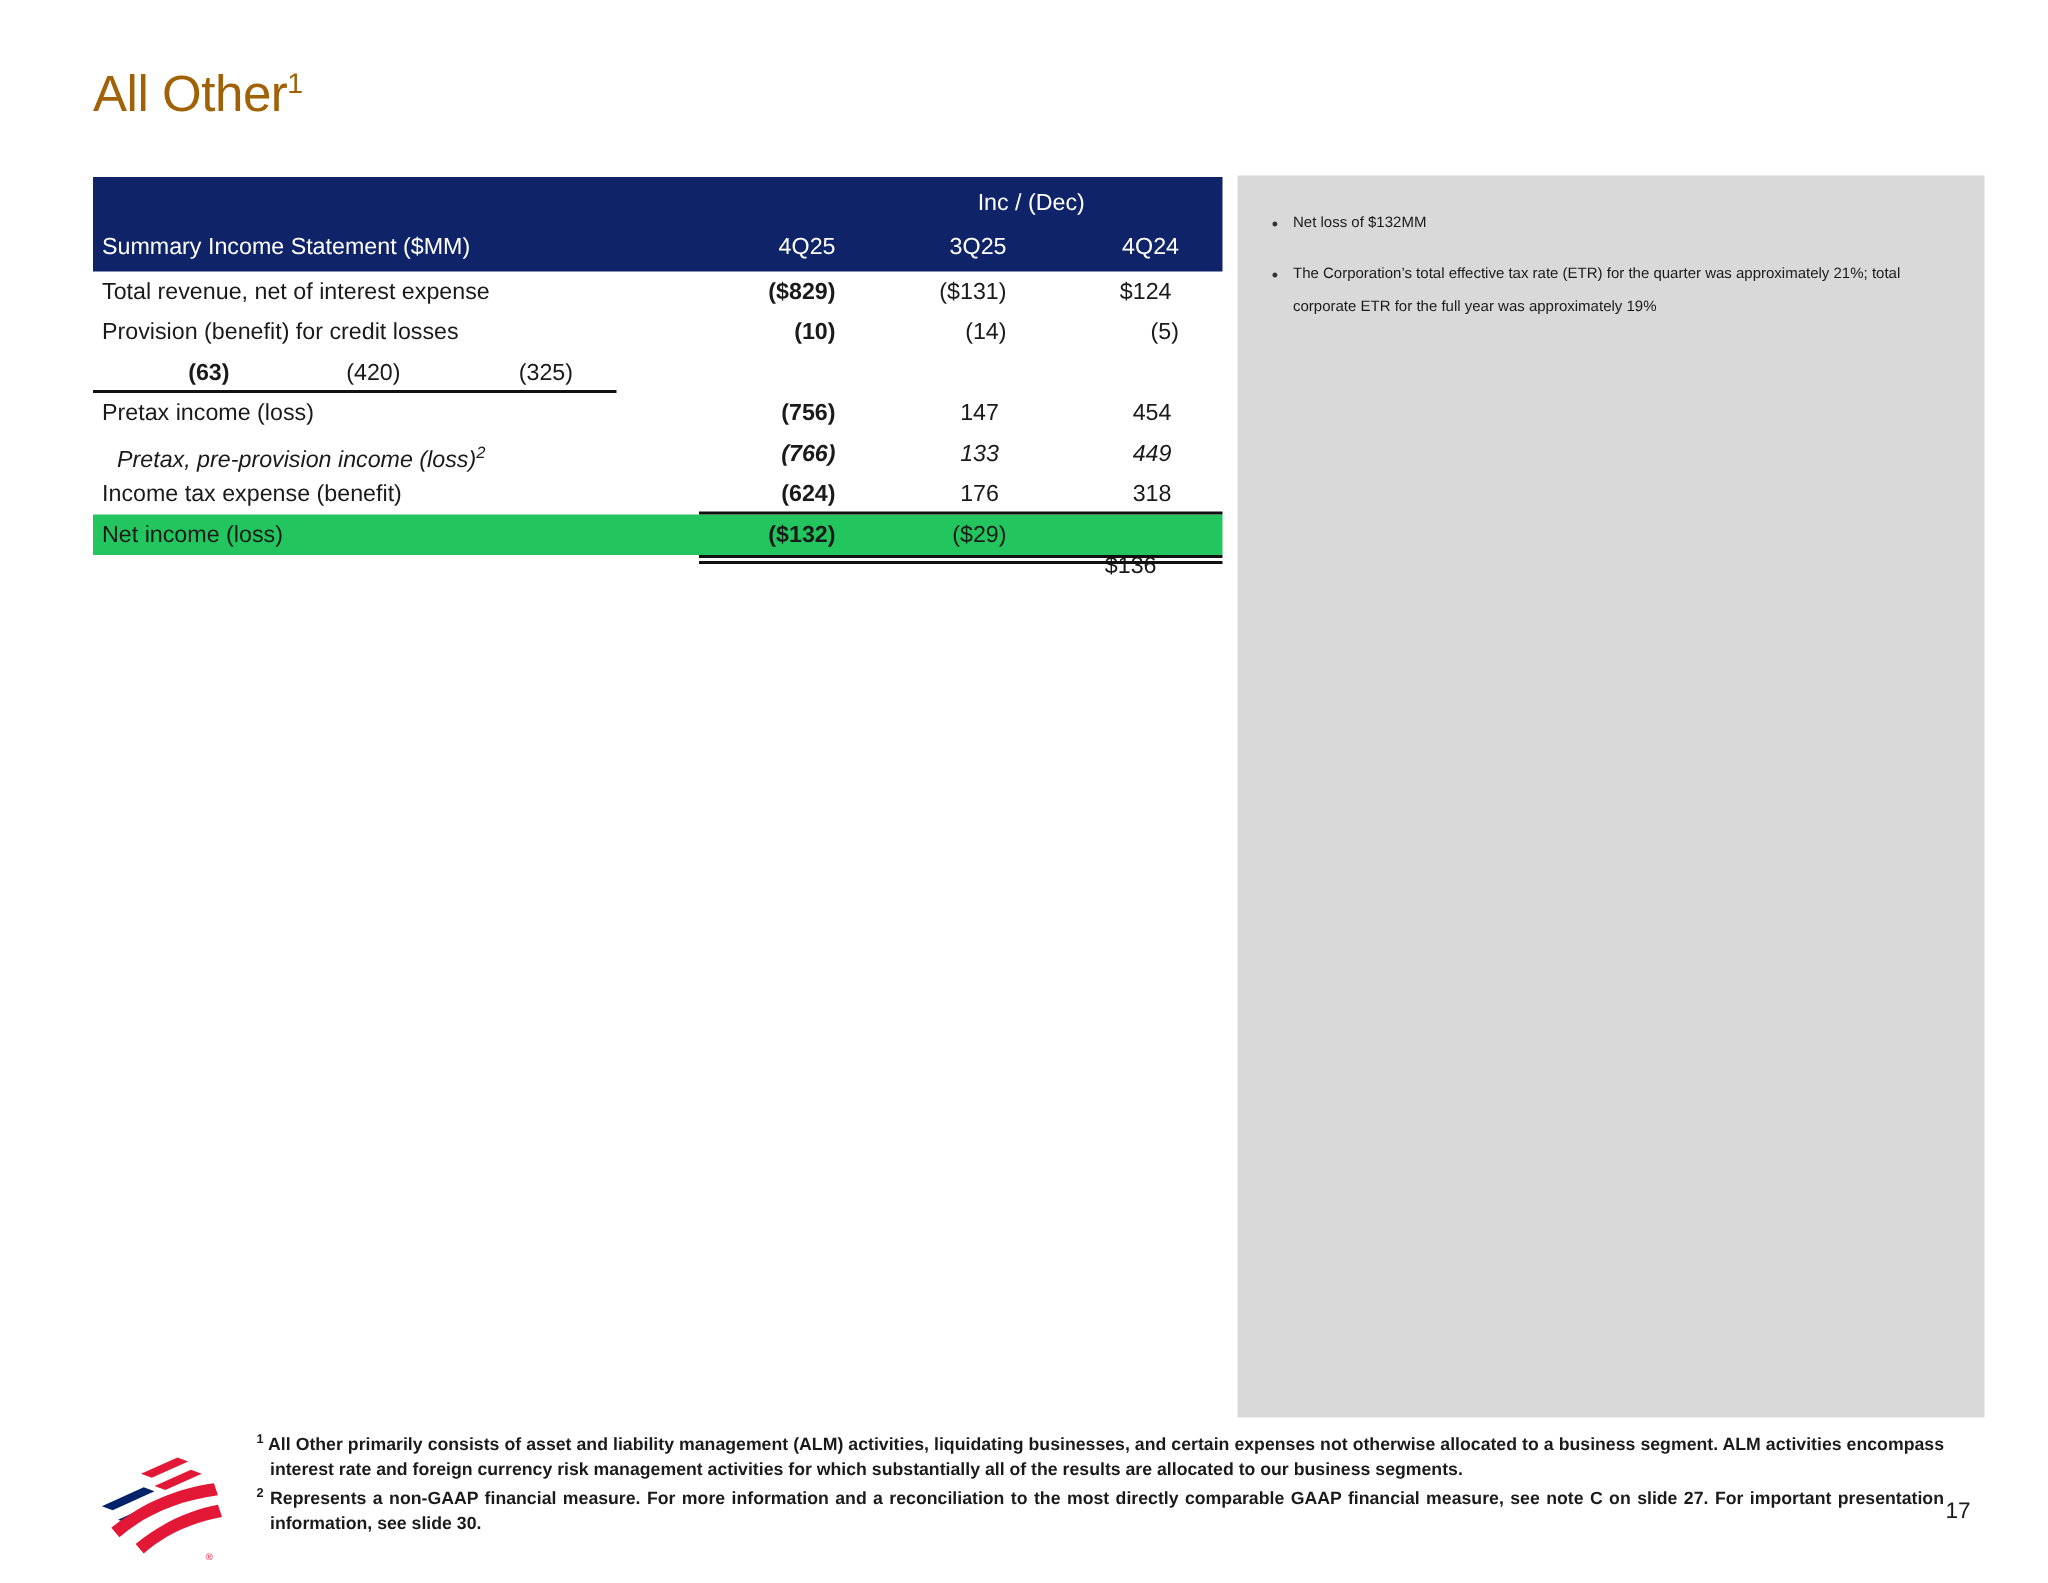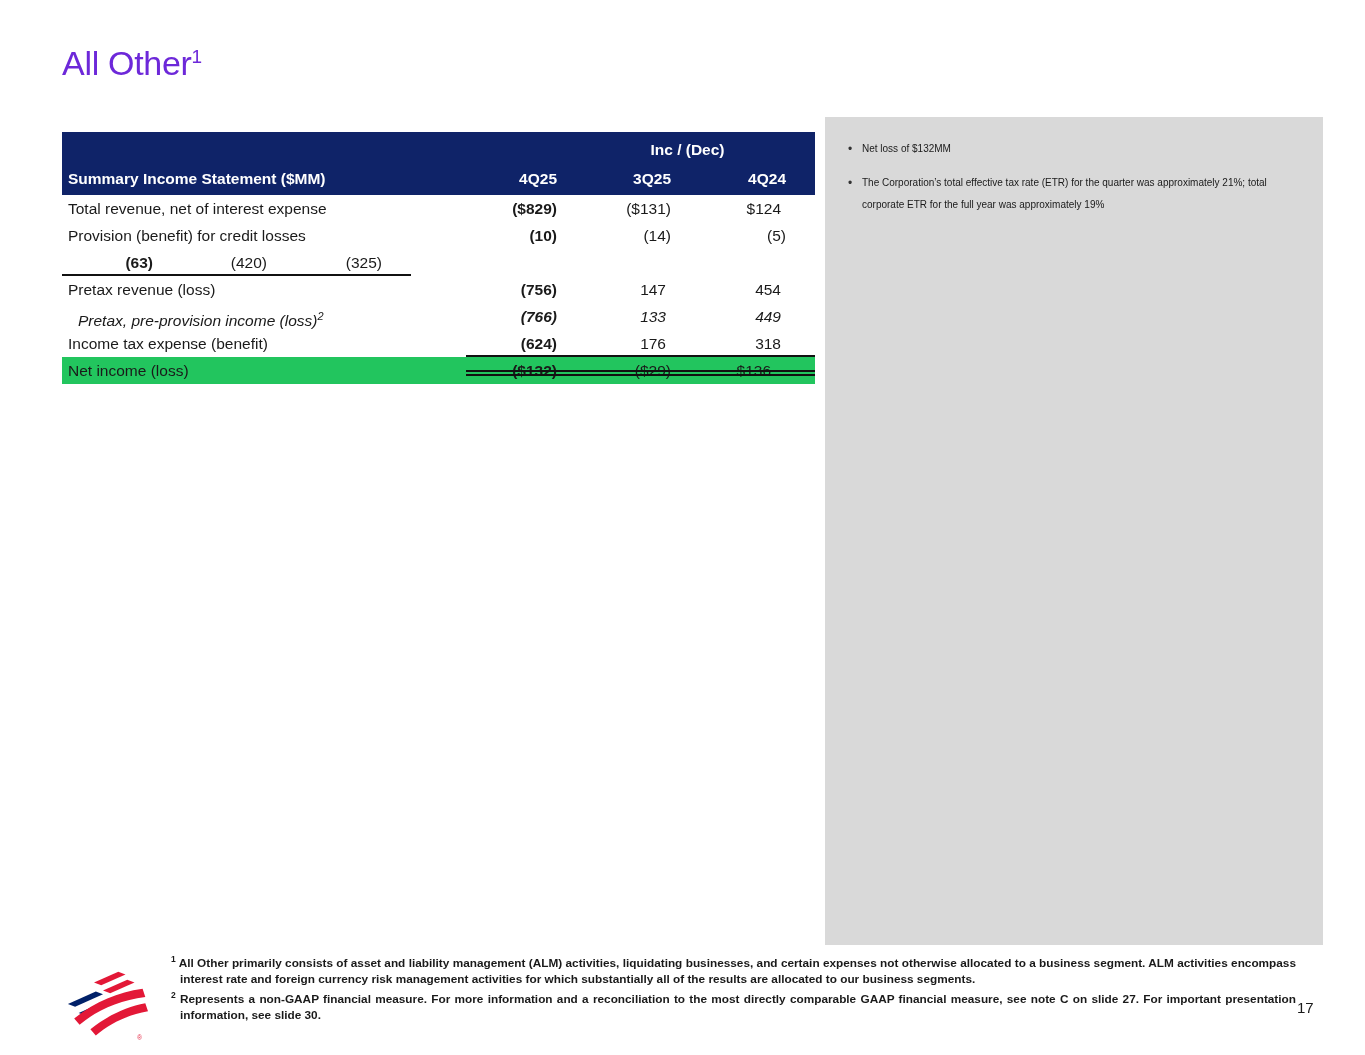--- a/index.html
+++ b/index.html
@@ -4,27 +4,27 @@
 <style>
   html,body { margin:0; padding:0; background:#fff; }
   .slide {
     position:relative; width:1365px; height:1055px; background:#ffffff;
     font-family:"Liberation Sans", sans-serif; color:#1a1a1a; overflow:hidden;
   }
 
   
   .title {
     position:absolute; left:62px; top:44px; margin:0;
-    font-size:34px; font-weight:400; color:#6d28d9; letter-spacing:-0.3px;
+    font-size:34px; font-weight:400; color:#a16207; letter-spacing:-0.3px;
   }
   .title sup { font-size:19px; }
 
   
   .fintable { position:absolute; left:62px; top:118px; width:753px; font-size:15.5px; }
-  .thead { background:#0f2368; color:#ffffff; font-weight:700;margin-top:14px; }
+  .thead { background:#0f2368; color:#ffffff; font-weight:400; }
   .hrow1 { display:flex; height:32px; }
   .hrow1 .spacer { width:498px; }
   .hrow1 .group { flex:1; text-align:center; line-height:36px; }
   .hrow2 { display:flex; height:31px; }
   .hrow2 .cell { line-height:30px; height:31px; }
 
   .trow { display:flex; height:27px; }
   .cell { box-sizing:border-box; line-height:27px; height:27px; white-space:nowrap; }
   .lbl  { width:404px; padding-left:6px; overflow:hidden; }
   .num  { text-align:right; }
@@ -98,21 +98,21 @@
       <span class="cell num c3">(5)</span>
     </div>
 
     <div class="trow rule">
       <span class="cell num c1 b">(63)</span>
       <span class="cell num c2">(420)</span>
       <span class="cell num c3">(325)</span>
     </div>
 
     <div class="trow">
-      <span class="cell lbl">Pretax revenue (loss)</span>
+      <span class="cell lbl">Pretax income (loss)</span>
       <span class="cell num c1 b">(756)</span>
       <span class="cell num c2" style="padding-right: 8px;">147</span>
       <span class="cell num c3" style="padding-right: 34px;">454</span>
     </div>
 
     <div class="trow italic">
       <span class="cell lbl indent"><span>Pretax, pre-provision income (loss)</span><sup>2</sup></span>
       <span class="cell num c1 b">(766)</span>
       <span class="cell num c2" style="padding-right: 8px;">133</span>
       <span class="cell num c3" style="padding-right: 34px;">449</span>
@@ -122,21 +122,21 @@
       <span class="cell lbl">Income tax expense (benefit)</span>
       <span class="cell num c1 b">(624)</span>
       <span class="cell num c2" style="padding-right: 8px;">176</span>
       <span class="cell num c3" style="padding-right: 34px;">318</span>
     </div>
 
     <div class="trow highlight">
       <span class="cell lbl">Net income (loss)</span>
       <span class="cell num c1 b">($132)</span>
       <span class="cell num c2">($29)</span>
-      <span class="cell num c3" style="padding-right: 44px;">$136</span>
+      <span class="cell num c3" style="padding-right: 44px; margin-top: 21px;">$136</span>
     </div>
 
     <div class="dblrule"></div>
   </div>
 
   <div class="panel">
     <div class="bullet-item">
       <span class="dot">•</span>
       <span class="btext">Net loss of $132MM</span>
     </div>

